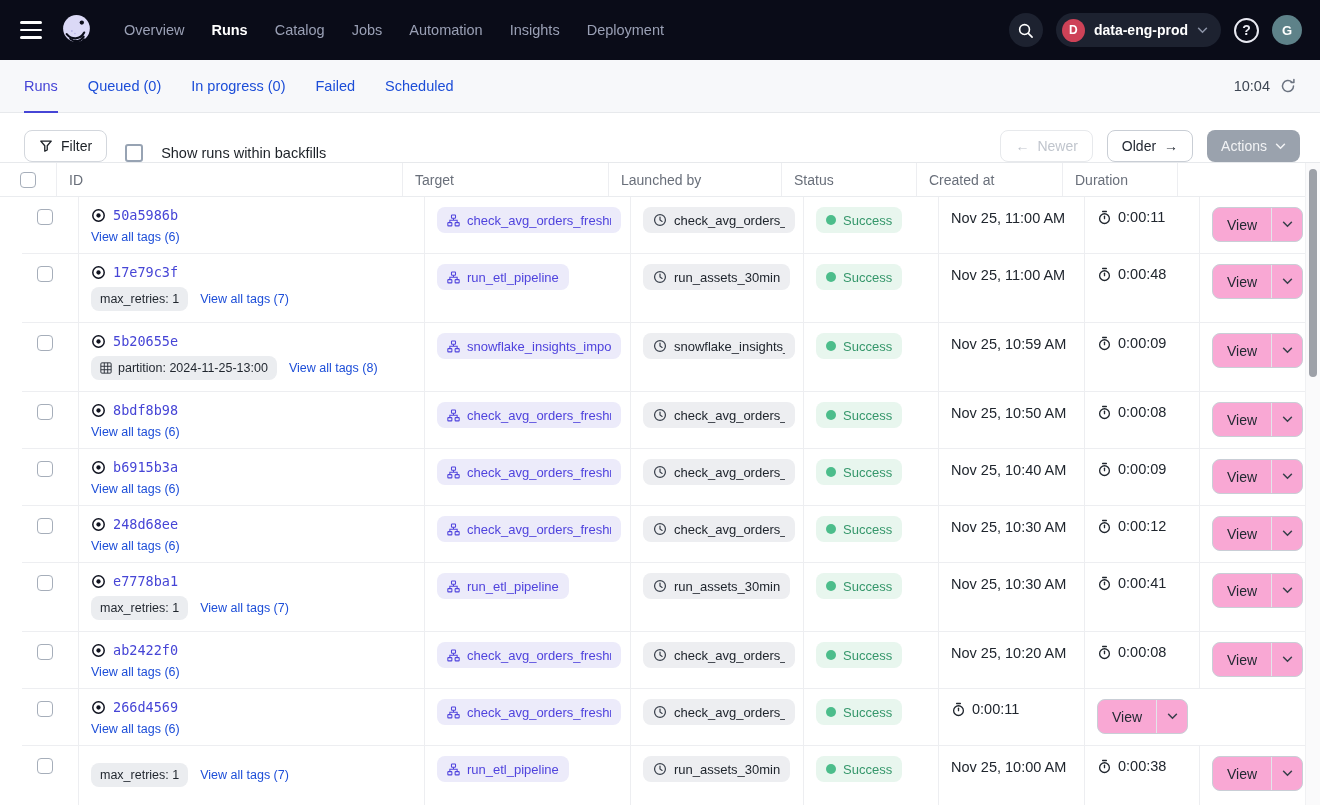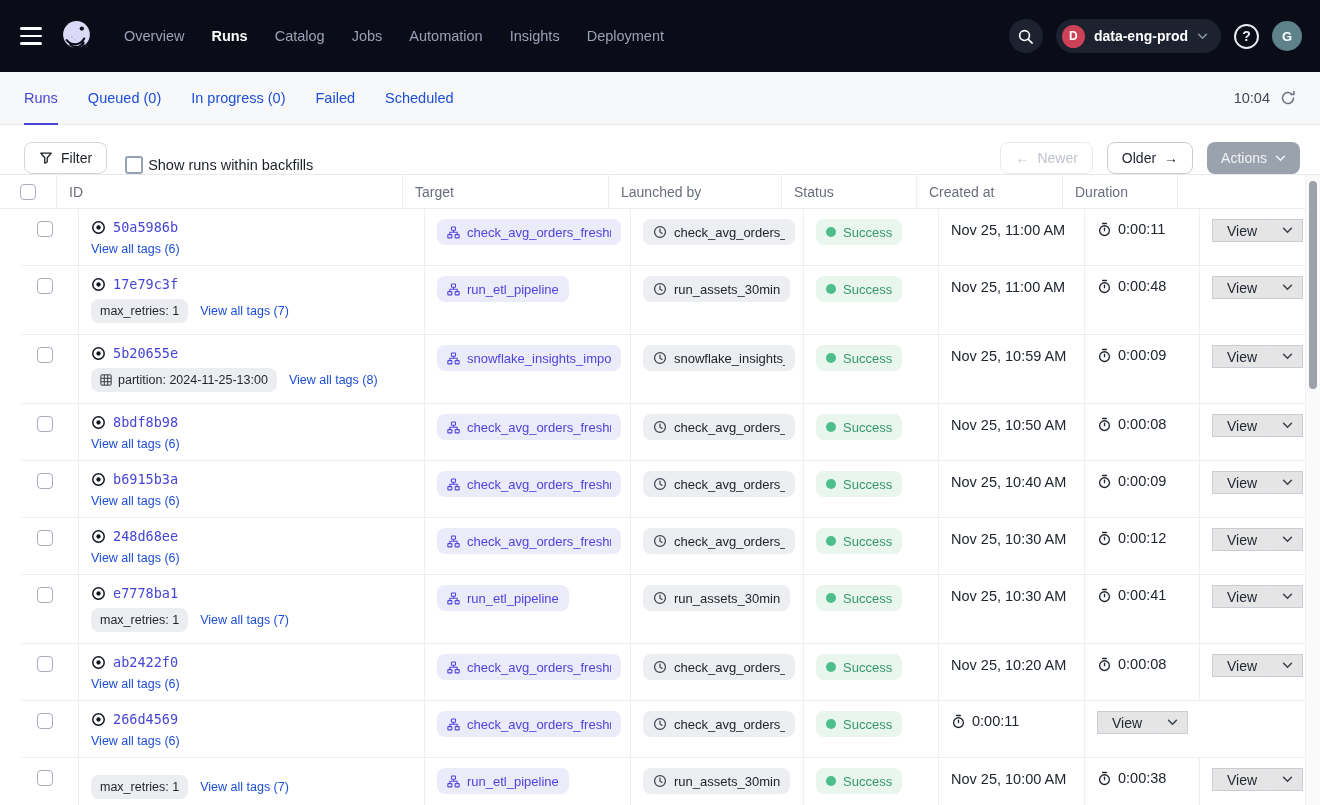--- a/index.html
+++ b/index.html
@@ -4,21 +4,21 @@
 <style>
   * { box-sizing: border-box; }
   html,body { margin:0; padding:0; }
   body {
     width:1320px; height:805px; overflow:hidden;
     background:#fff; font-family:"Liberation Sans", sans-serif;
     color:#20262E; -webkit-font-smoothing:antialiased;
   }
 
   
-  .topnav { height:72px; background:#0A0C18; display:flex; align-items:center;
+  .topnav { height:60px; background:#0A0C18; display:flex; align-items:center;
             padding:0 18px; gap:10px; }
   .hamburger { width:26px; height:20px; display:flex; flex-direction:column;
                justify-content:space-between; cursor:pointer; padding:1px 2px; }
   .hamburger span { display:block; height:2.6px; background:#fff; border-radius:2px; }
   .logo { width:38px; height:38px; display:flex; align-items:center; justify-content:center; margin:0 4px; }
   .nav-items { display:flex; gap:27px; margin-left:14px; }
   .nav-item { color:#9AA0B5; font-size:14.5px; cursor:pointer; white-space:nowrap; }
   .nav-item.active { color:#fff; font-weight:700; }
   .topnav-right { margin-left:auto; display:flex; align-items:center; gap:13px; }
   .search-btn { width:34px; height:34px; border-radius:50%; background:#1D2230;
@@ -42,21 +42,21 @@
   .tab.active { color:#4645D6; }
   .tab.active::after { content:''; position:absolute; left:0; right:0; bottom:-1px; height:2.5px; background:#4645D6; }
   .tabs-right { margin-left:auto; display:flex; align-items:center; gap:10px; color:#3E4754; font-size:14.5px; }
   .refresh { display:flex; align-items:center; cursor:pointer; }
 
   
   .toolbar { height:49px; display:flex; align-items:flex-end; gap:18px; padding:0 20px 0 24px; background:#fff; }
   .pillbtn { height:32px; border-radius:8px; padding:0 14px; font-size:14px;
              display:inline-flex; align-items:center; gap:8px; cursor:pointer; white-space:nowrap; }
   .filter-btn { border:1px solid #D3D7DD; background:#fff; color:#1C2127; }
-  .backfills { display:flex; align-items:center; gap:5px; font-size:14.5px; color:#1C2127; }
+  .backfills { display:flex; align-items:center; gap:18px; font-size:14.5px; color:#1C2127; }
   .checkbox { width:18px; height:18px; border:2px solid #97A3B3; border-radius:3px; background:#fff; cursor:pointer; }
   .checkbox.sm { width:16px; height:16px; border-width:1.6px; border-color:#A6AEBA; border-radius:4px; }
   .toolbar-right { margin-left:auto; display:flex; gap:14px; align-items:center; }
   .btn-newer { border:1px solid #E7E9EC; background:#fff; color:#C0C5CD; }
   .btn-older { border:1px solid #C9CED5; background:#fff; color:#232933; }
   .btn-actions { border:none; background:#9AA2AD; color:#F2F3F5; }
   .btn-actions .chev { display:flex; color:#F2F3F5; }
 
   
   .table { position:relative; border-top:1px solid #E7E9EC; height:643px; overflow:hidden; }
@@ -86,22 +86,22 @@
   .pill .icon { display:flex; flex:none; }
   .pill-text { white-space:nowrap; overflow:hidden; }
   .target-pill { background:#ECEBFA; color:#4F43DD; max-width:184px; }
   .launch-pill { background:#EDEEF1; color:#20262E; max-width:152px; }
   .status-pill { background:#E8F6EE; color:#35976B; cursor:default; }
   .status-pill .dot { width:10px; height:10px; border-radius:50%; background:#4CBD8B; flex:none; }
 
   .created { font-size:14.5px; color:#20262E; padding-top:13px; white-space:nowrap; }
   .duration { display:flex; align-items:center; gap:6px; font-size:14.5px; color:#20262E; padding-top:2px; white-space:nowrap; }
 
-  .view-btn { display:inline-flex; height:23px; border:1px solid #C9CED6; border-radius:0;
-              background:#e5e5e5; overflow:hidden; }
+  .view-btn { display:inline-flex; height:35px; border:1px solid #C9CED6; border-radius:8px;
+              background:#f9a8d4; overflow:hidden; }
   .view-main { padding:0 14px; display:flex; align-items:center; font-size:14px; color:#232933; cursor:pointer; }
   .view-caret { width:31px; border-left:1px solid #E3E6EA; display:flex; align-items:center;
                 justify-content:center; color:#3A414C; cursor:pointer; }
 
   .scrollbar { position:absolute; right:0; top:0; bottom:0; width:15px; background:#FAFAFB;
                border-left:1px solid #F0F1F3; }
   .scroll-thumb { position:absolute; top:6px; left:3px; width:8px; height:208px;
                   background:#9DA1A8; border-radius:4px; cursor:pointer; }
 </style>
 </head>

